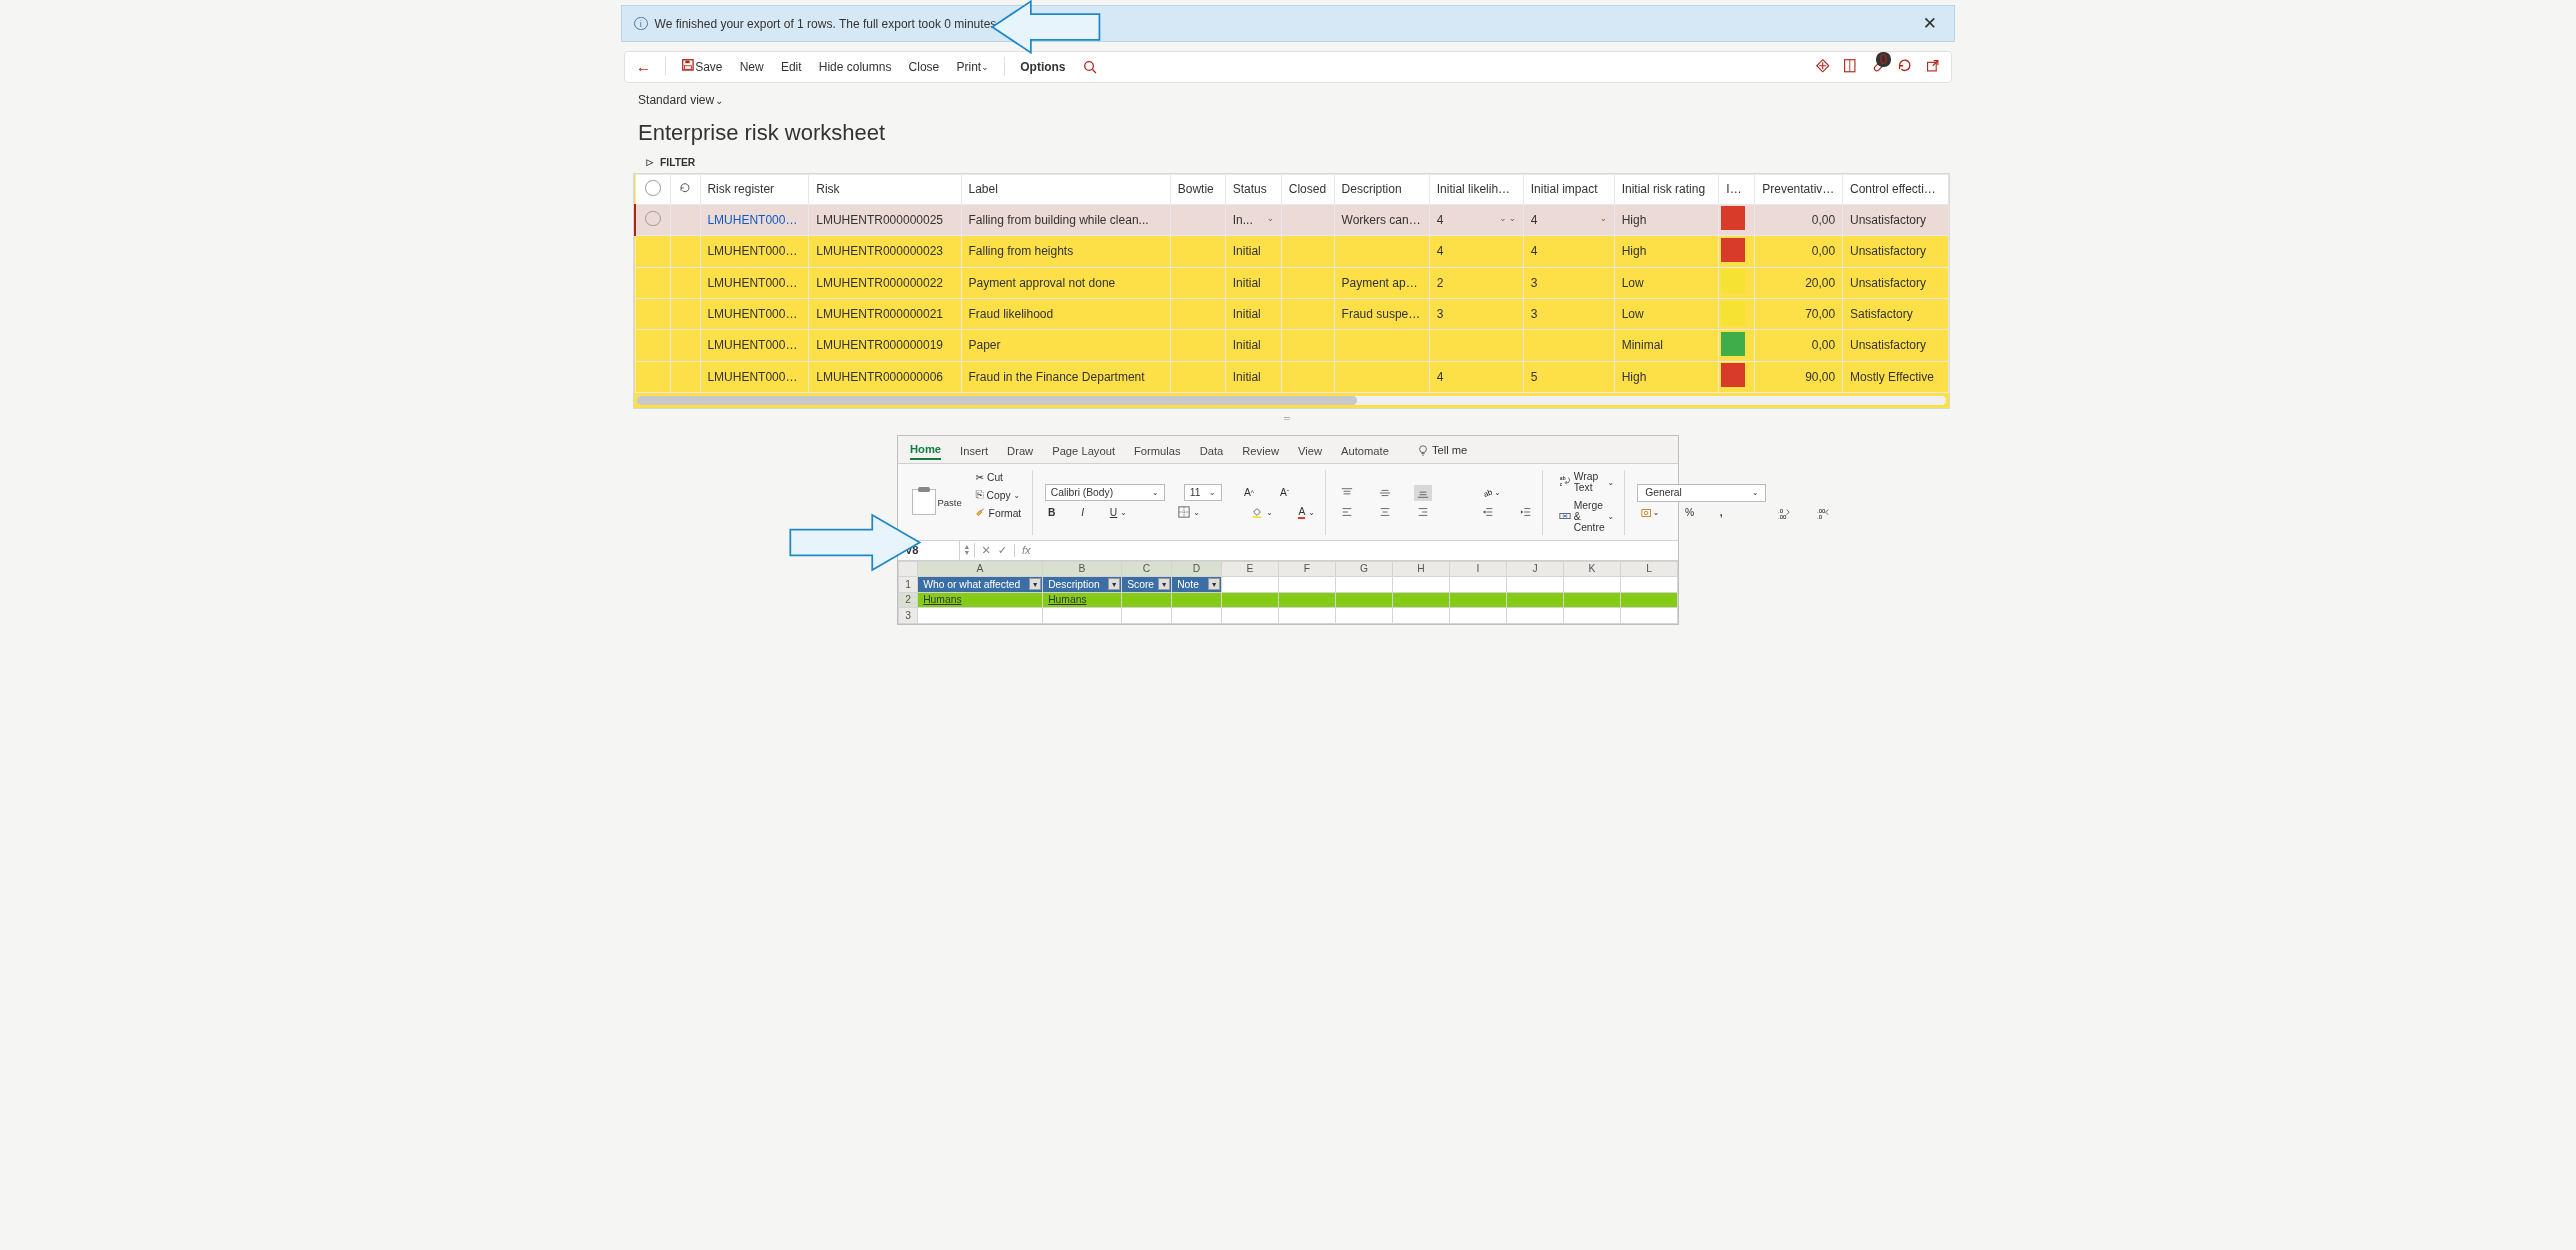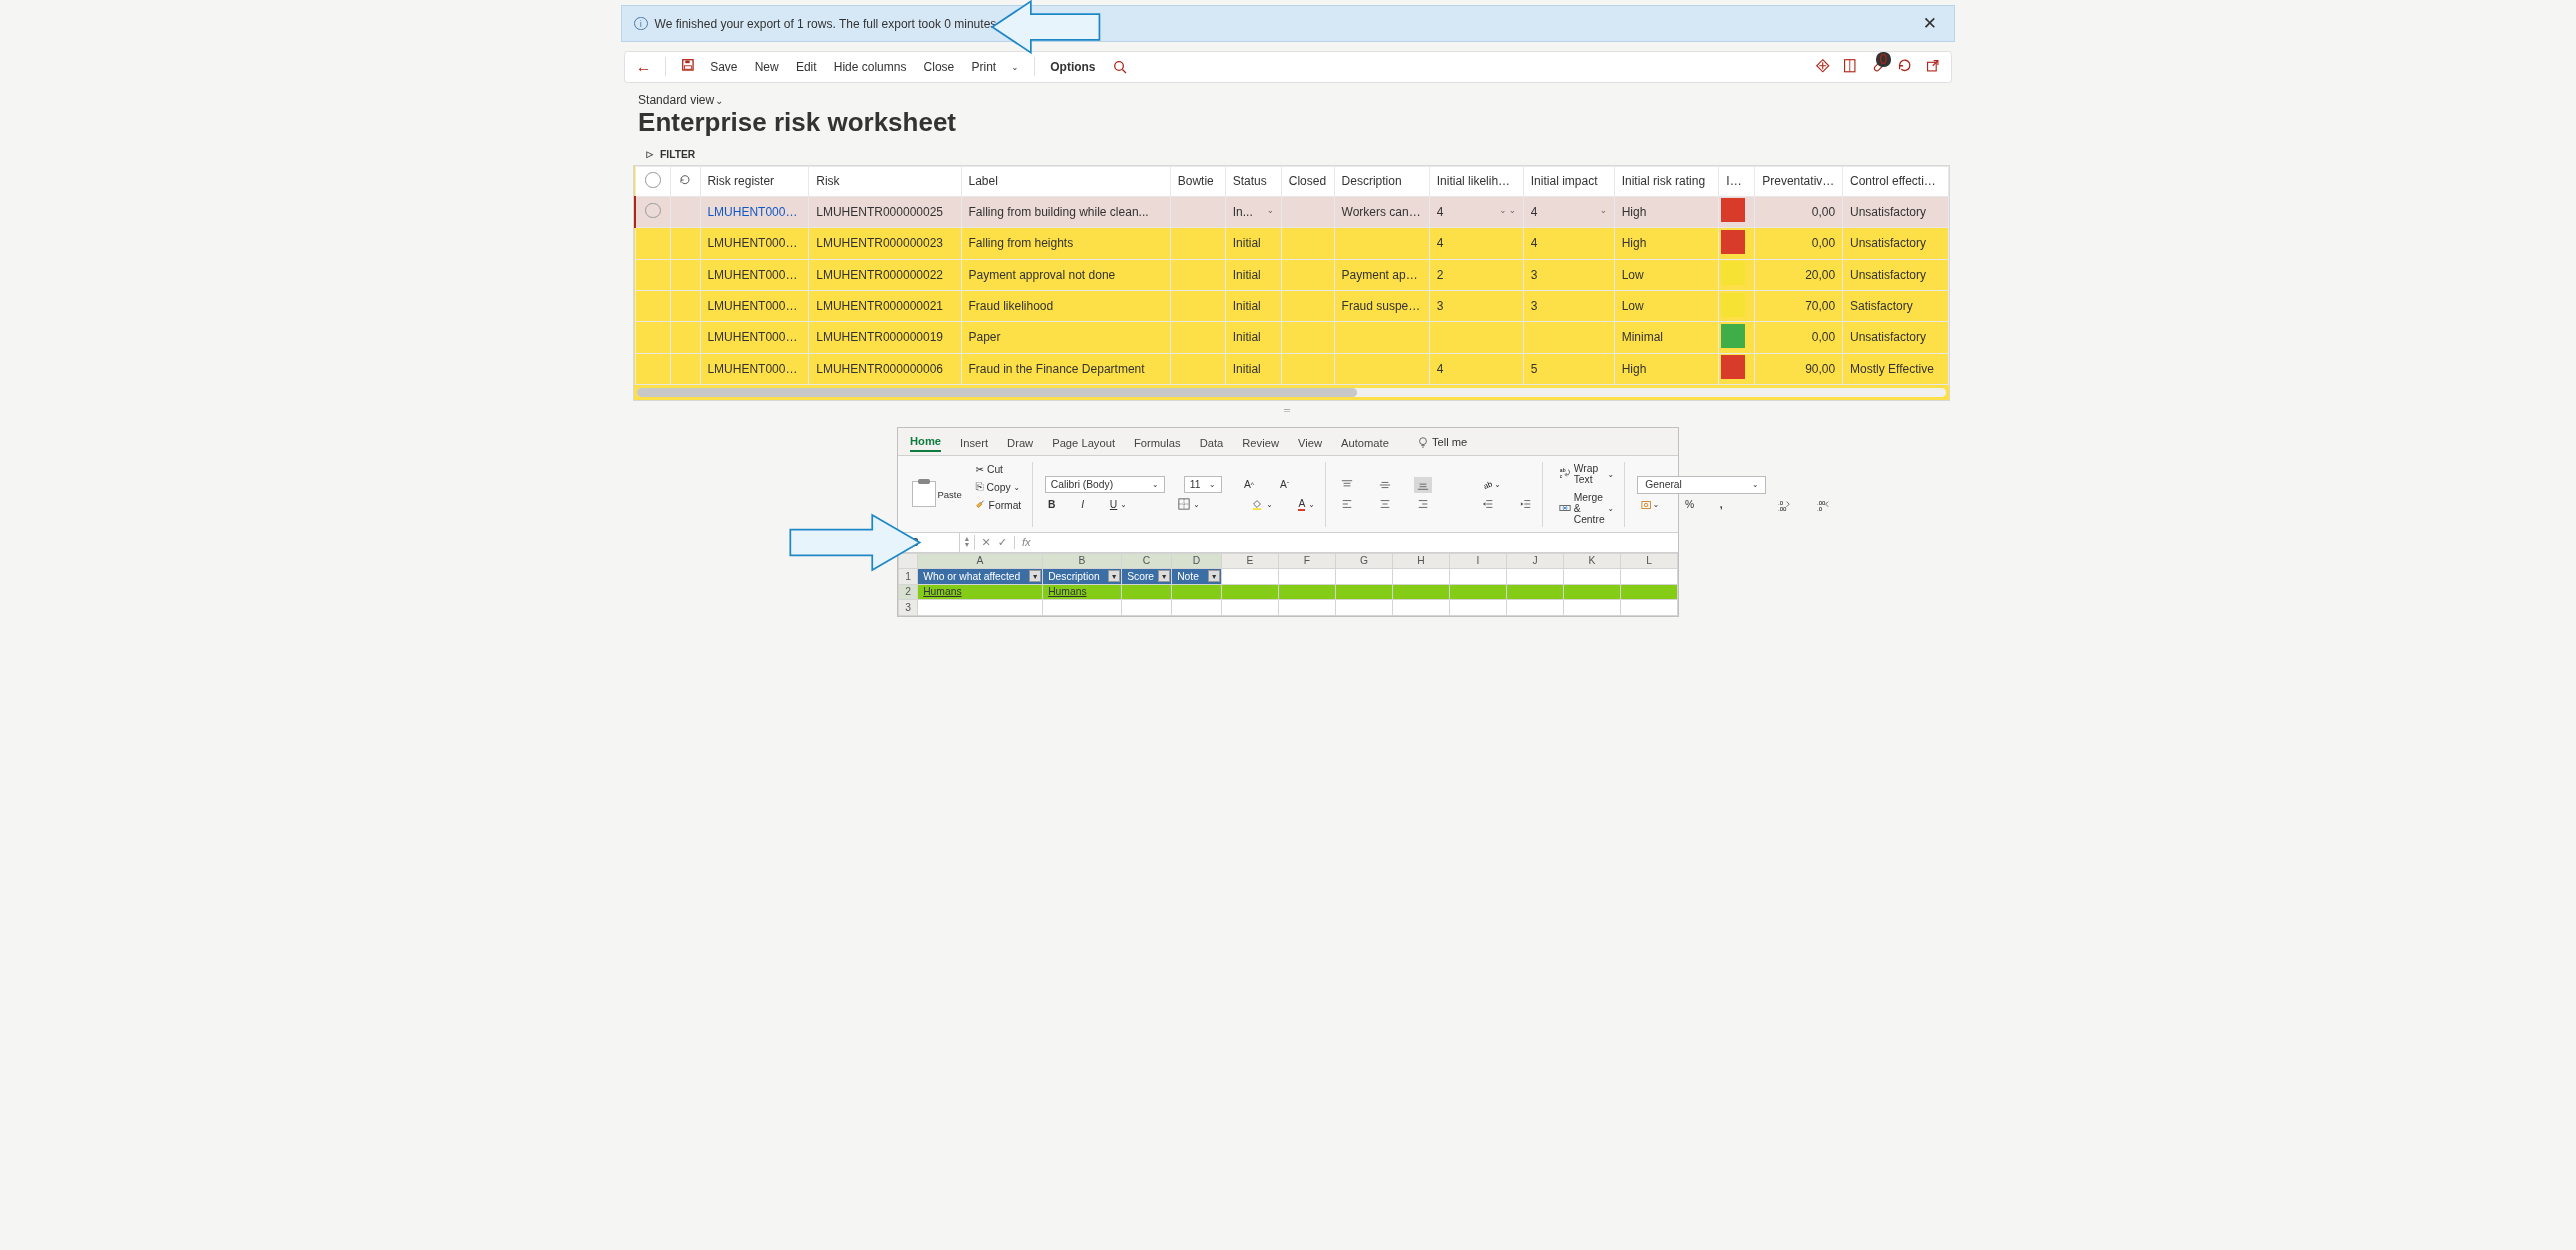--- a/index.html
+++ b/index.html
@@ -10,33 +10,33 @@
 .notification-bar .info-icon { width: 13.8px; height: 13.8px; border: 1.3px solid #4a7aa8; border-radius: 50%; display: flex; align-items: center; justify-content: center; color: #4a7aa8; font-size: 9.5px; flex-shrink: 0; }
 .notification-bar .msg { flex: 1; }
 .notification-bar .close { font-size: 17px; cursor: pointer; padding: 0 5.2px; }
 
 .arrow-right-annotation { position: absolute; left: 370px; top: -8.6px; width: 120px; height: 60px; z-index: 5; }
 .arrow-left-annotation { position: absolute; left: 168px; top: 503px; width: 138px; height: 69px; z-index: 5; }
 
 .toolbar { background: #fff; border: 0.9px solid #e0e0e0; border-radius: 3.4px; margin: 8.6px 6.9px 0 6.9px; padding: 5.2px 10.3px; display: flex; align-items: center; gap: 13.8px; }
 .toolbar .back { color: #b02418; font-size: 15.5px; cursor: pointer; }
 .toolbar .sep { width: 0.9px; height: 19px; background: #e0e0e0; }
-.toolbar .btn { display: flex; align-items: center; gap: 15px; cursor: pointer; padding: 1.7px 1.7px; }
+.toolbar .btn { display: flex; align-items: center; gap: 0; cursor: pointer; padding: 1.7px 1.7px; }
 .toolbar .save-icn { color: #b02418; }
 .toolbar .bold { font-weight: 600; }
 .toolbar .search { color: #b02418; }
 .toolbar .spacer { flex: 1; }
 .toolbar .right-icons { display: flex; gap: 12px; align-items: center; }
 .toolbar .right-icons span { color: #b02418; cursor: pointer; font-size: 13.8px; }
 .badge-wrap { position: relative; }
 .badge { position: absolute; top: -5.2px; right: -5.2px; background: #333; color: #fff; border-radius: 6.9px; font-size: 8.6px; padding: 0 3.4px; }
 
 .viewbar { margin: 10.3px 20.6px 3.4px 20.6px; }
 .viewbar .stdview { display: inline-flex; align-items: center; gap: 1px; cursor: pointer; }
-.viewbar h1 { font-size: 26px; font-weight: 700; margin-top: 0; }
+.viewbar h1 { font-size: 22px; font-weight: 400; margin-top: 13px; }
 .filter-row { margin: 10.3px 20.6px 5.2px 29px; display: flex; align-items: center; gap: 6.9px; font-size: 10.3px; font-weight: 600; cursor: pointer; }
 .filter-row .tri { font-size: 8.6px; }
 
 .grid-wrap { margin: 5.2px 8.6px 0 15.5px; border: 0.9px solid #d8d8d8; background: #fde047; overflow: hidden; }
 .grid { width: 100%; border-collapse: collapse; table-layout: fixed; font-size: 12px; }
 .grid th, .grid td { border: 0.9px solid #e8e8e8; padding: 5.2px 6.9px; text-align: left; white-space: nowrap; overflow: hidden; text-overflow: ellipsis; height: 29px; }
 .grid th { font-weight: 400; background: #fff; }
 .grid .sel-col { width: 34px; text-align: center; }
 .grid .refresh-col { width: 27.5px; text-align: center; }
 .grid .circle { width: 15.5px; height: 15.5px; border: 1.3px solid #999; border-radius: 50%; display: inline-block; }

